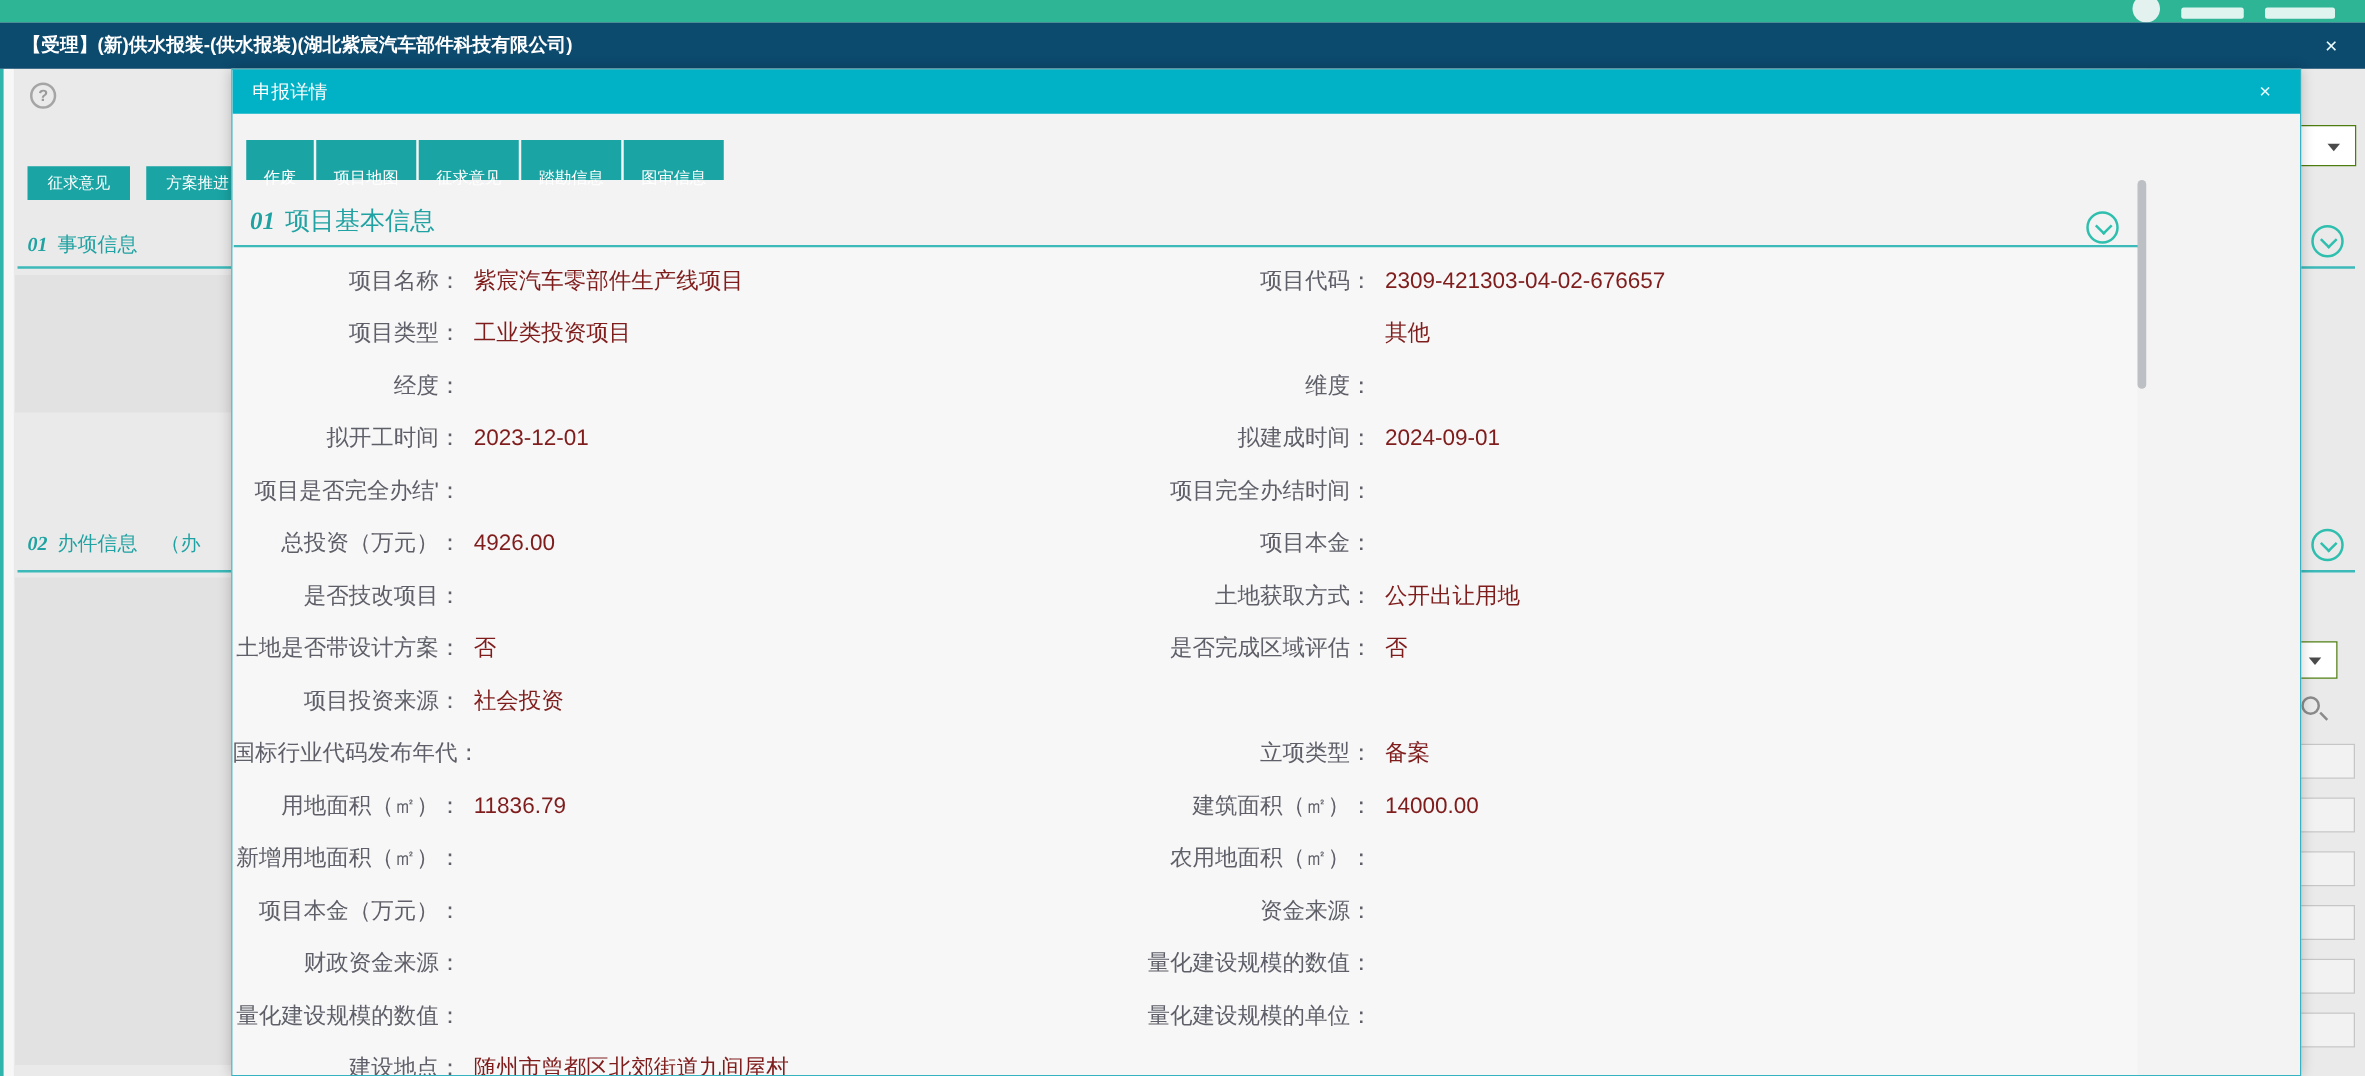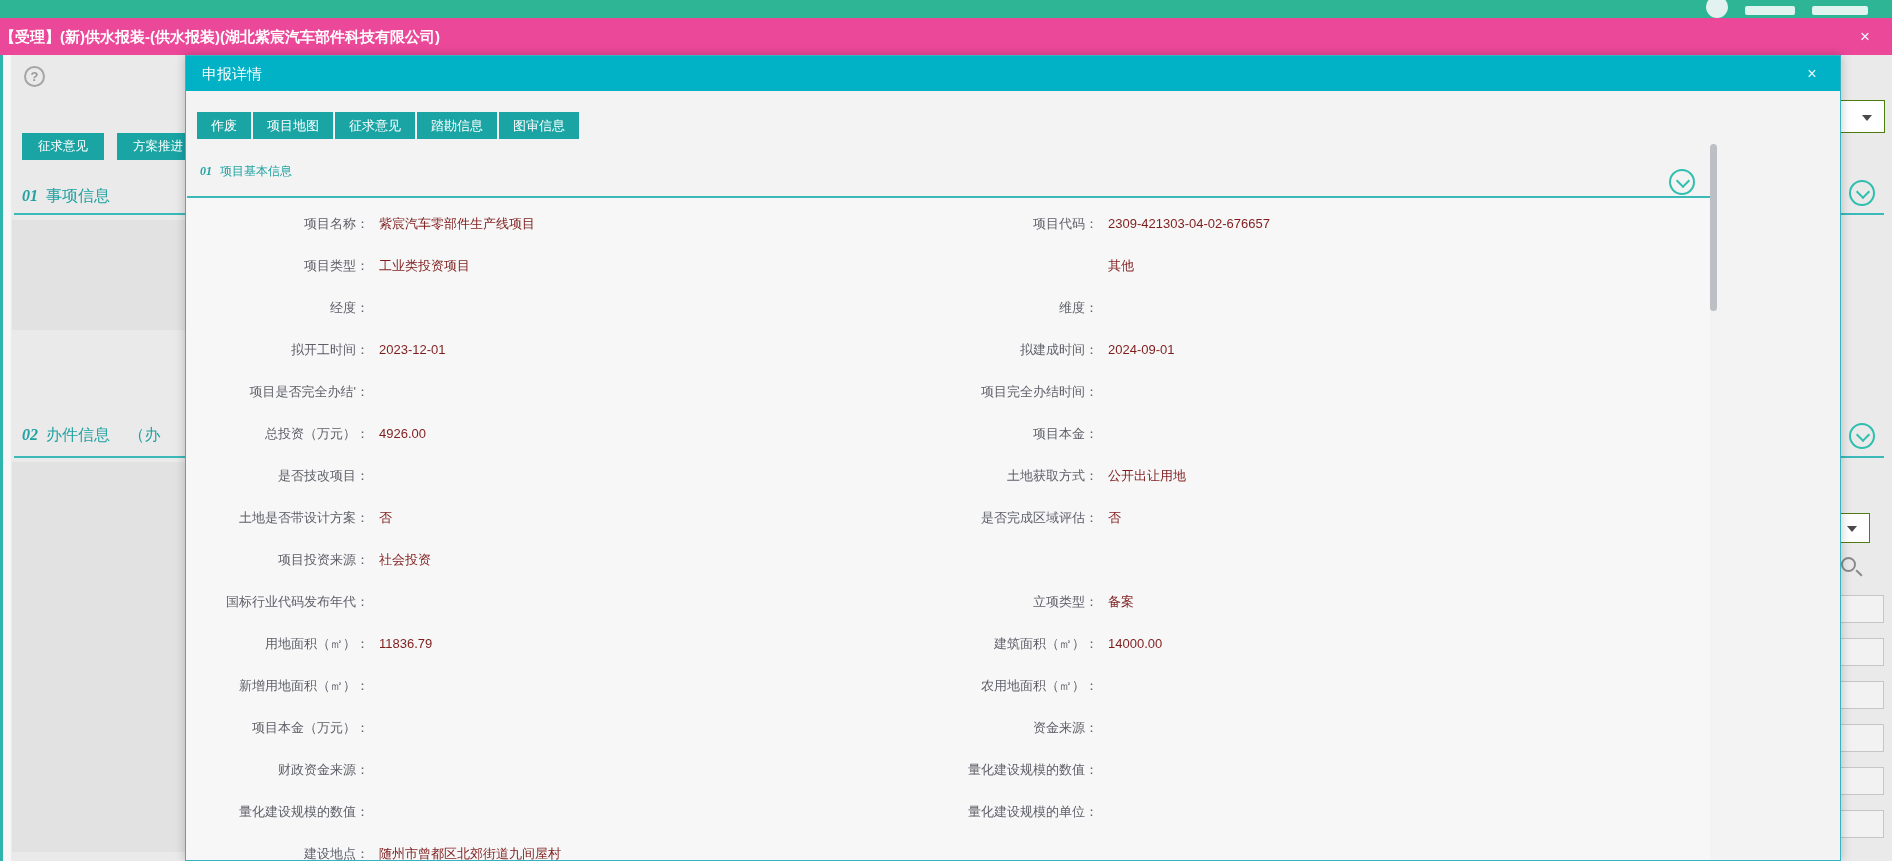--- a/index.html
+++ b/index.html
@@ -7,22 +7,22 @@
   body { font-family:"Liberation Sans","DejaVu Sans",sans-serif; }
   #screen {
     position:relative; width:1892px; height:861px; overflow:hidden;
     background:#eaeaea;
   }
   
   .top-strip { position:absolute; left:0; top:0; width:1892px; height:18px; background:#2db596; z-index:3; }
   .avatar { position:absolute; left:1706px; top:-4px; width:22px; height:22px; border-radius:50%; background:#e3f2ee; }
   .user-text-frag { position:absolute; top:6px; height:9px; background:rgba(255,255,255,.85); border-radius:2px; }
   
-  .title-bar { position:absolute; left:0; top:18px; width:1892px; height:37px; background:#ec4899; z-index:4;
-    color:#ffffff; font-size:15px; font-weight:bold; line-height:37px; }
+  .title-bar { position:absolute; left:0; top:18px; width:1892px; height:37px; background:#0c4a6e; z-index:4;
+    color:#ffffff; font-size:15px; font-weight:bold; line-height:37px; padding-left:18px; }
   .title-close { position:absolute; right:12px; top:0; width:30px; height:37px; text-align:center;
     font-size:17px; font-weight:normal; color:#eafcff; cursor:pointer; }
   
   .page-left-accent { position:absolute; left:0; top:55px; width:3px; height:806px; background:#2fb5ab; }
   .page-left-white { position:absolute; left:3px; top:55px; width:8px; height:806px; background:#f7f7f7; }
   .help-circle { position:absolute; left:24px; top:66px; width:21px; height:21px; border:2px solid #a5a5a5;
     border-radius:50%; color:#9a9a9a; font-size:13px; font-weight:bold; text-align:center; line-height:18px; }
   .teal-btn { position:absolute; top:133px; height:27px; background:#1aa4a4; color:#ffffff; font-size:12.5px;
     line-height:27px; text-align:center; cursor:pointer; }
   .bg-section-title { position:absolute; left:22px; color:#21a2a2; font-size:16px; white-space:nowrap; }
@@ -45,27 +45,27 @@
   .mag-icon::after { content:""; position:absolute; left:12px; top:13px; width:8px; height:2px; background:#8a8a8a; transform:rotate(45deg); }
   .side-input { position:absolute; left:1722px; width:162px; height:28px; background:#f2f2f2; border:1px solid #c6c6c6; }
   
   .modal { position:absolute; left:185px; top:55px; width:1656px; height:806px; background:#f3f3f3;
     border:1px solid #35b3c0; box-shadow:0 0 10px rgba(0,0,0,.22); z-index:10; overflow:hidden; }
   .modal-header { position:absolute; left:0; top:0; width:100%; height:35px; background:#01b2c6;
     color:#ffffff; font-size:15px; line-height:35px; padding-left:16px; }
   .modal-close { position:absolute; right:16px; top:0; width:24px; height:35px; text-align:center;
     color:#eafcff; font-size:16px; cursor:pointer; }
   .tab-row { position:absolute; left:11px; top:56px; height:27px; display:flex; gap:2px; }
-  .tab-btn { background:#1aa4a4; color:#ffffff; font-size:13px; line-height:27px; padding:0 14px;
+  .tab-btn { background:#1aa4a4; color:#ffffff; font-size:13px; line-height:27px; padding:16px 14px;
     text-align:center; cursor:pointer; white-space:nowrap; }
-  .modal-section-title { position:absolute; left:14px; top:107px; color:#21a2a2; font-size:12px; white-space:nowrap; }
+  .modal-section-title { position:absolute; left:14px; top:107px; color:#21a2a2; font-size:20px; white-space:nowrap; }
   .modal-underline { position:absolute; left:1px; top:140px; width:1524px; height:2px; background:#3cb9b9; }
   .modal-form-bg { position:absolute; left:0; top:142px; width:1524px; height:664px; background:#f7f7f7; }
   .form-rows { position:absolute; left:0; top:147px; width:1524px; }
-  .form-row { position:absolute; left:0; width:100%; height:42px; line-height:42px; font-size:13px; }
+  .form-row { position:absolute; left:0; width:100%; height:42px; line-height:42px; font-size:18px; }
   .f-label { position:absolute; text-align:right; color:#5e5f68; white-space:nowrap; }
   .f-value { position:absolute; color:#7f1d1d; white-space:nowrap; }
   .lbl-l { left:0; width:183px; }
   .val-l { left:193px; }
   .lbl-r { left:690px; width:222px; }
   .val-r { left:922px; }
   .modal-scroll-thumb { position:absolute; left:1524px; top:88px; width:7px; height:167px;
     background:#bcbfc3; border-radius:4px; cursor:pointer; }
 </style>
 </head>

